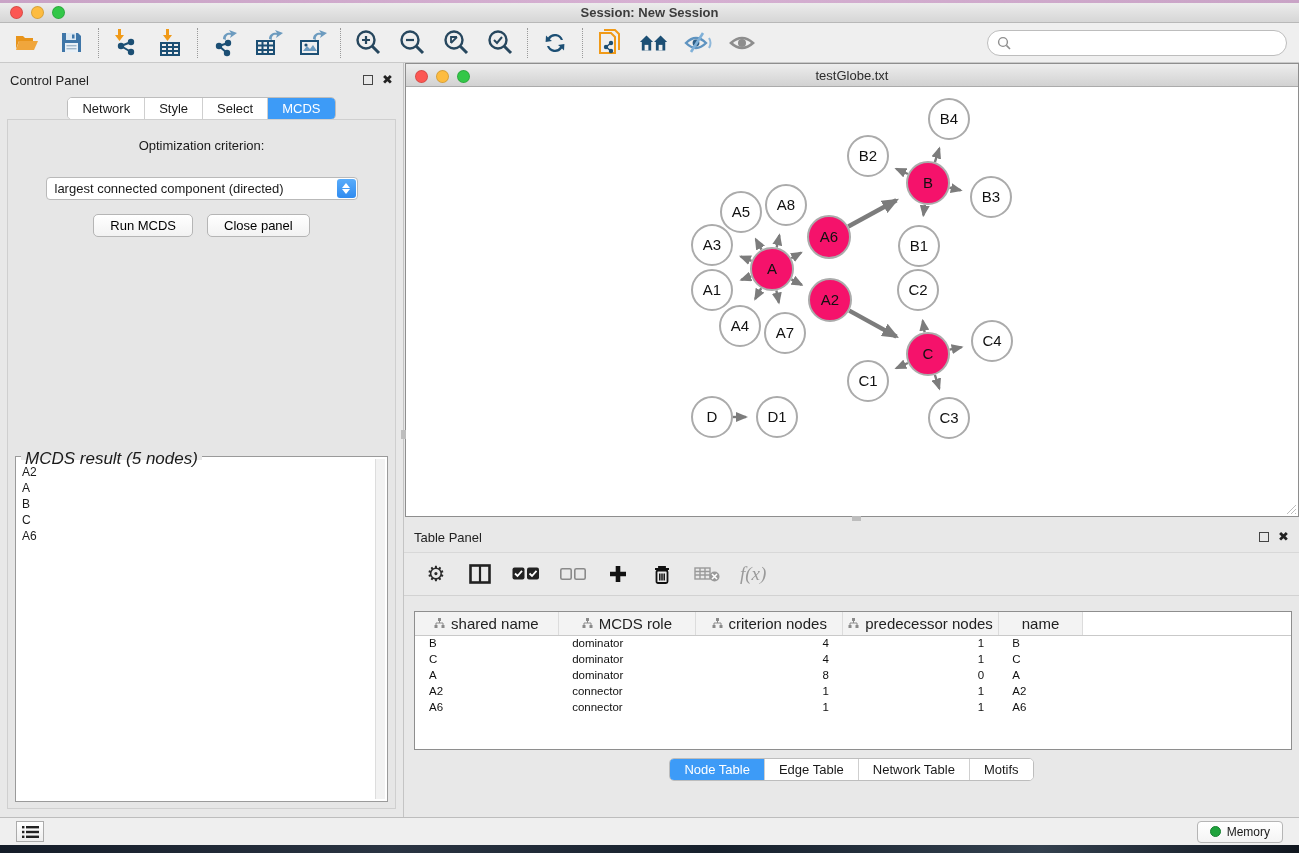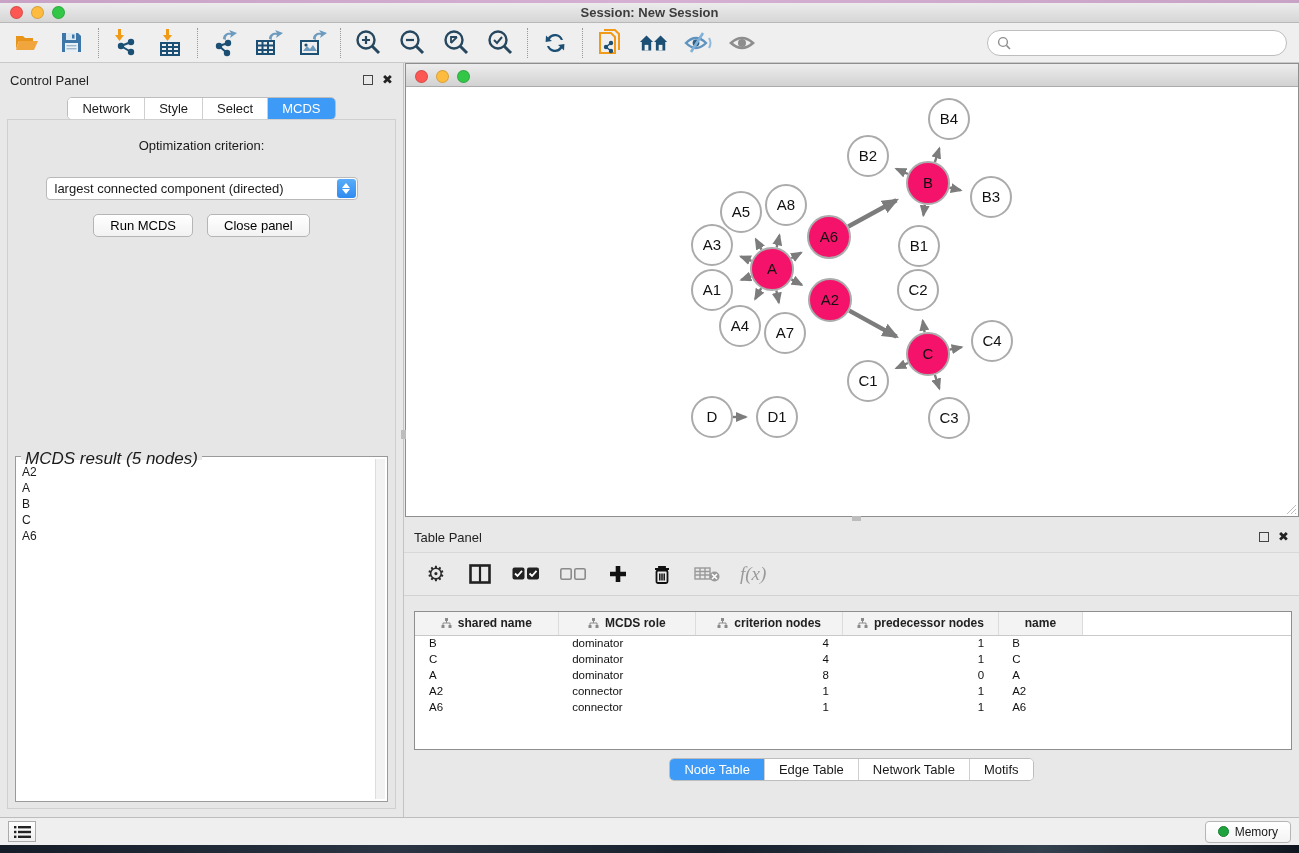--- a/index.html
+++ b/index.html
@@ -84,30 +84,30 @@
   
   .table-panel { flex:1; background:#E8E8E8; position:relative; padding-top:5px; }
   .tp-toolbar { height:44px; background:#EAEAEA; border-top:1px solid #D8D8D8; border-bottom:1px solid #D2D2D2;
     margin-top:4px; display:flex; align-items:center; gap:20px; padding-left:20px; }
   .tp-btn { display:flex; align-items:center; justify-content:center; min-width:24px; height:26px; cursor:pointer; }
   .fx { font-family:Liberation Serif, serif; font-style:italic; font-size:19px; color:#9a9a9a; }
   .tbl-wrap { position:absolute; left:10px; right:7px; top:90px; bottom:67px;
     background:#fff; border:1px solid #8E8E8E; overflow:hidden; }
   table.data { border-collapse:collapse; table-layout:fixed; }
   table.data th { height:23px; background:#F3F3F3; border-bottom:1px solid #C9C9C9;
-    border-right:1px solid #DCDCDC; font-weight:bold; font-size:12px; color:#222;
+    border-right:1px solid #DCDCDC; font-weight:normal; font-size:15px; color:#222;
     text-align:right; position:relative; }
   table.data th .hdr-inner { display:flex; align-items:center; justify-content:center; gap:6px; }
   table.data td { height:16px; font-size:11.5px; padding:0 14px; white-space:nowrap;
     overflow:hidden; color:#111; }
   .tp-tabs-row { position:absolute; left:0; right:0; bottom:36px; display:flex; justify-content:center; }
 
   
   .status-bar { height:28px; background:#EFEFEF; border-top:1px solid #BDBDBD;
-    display:flex; align-items:center; padding:0 8px; }
+    display:flex; align-items:center; padding:0 16px; }
   .list-btn { width:28px; height:21px; background:linear-gradient(#FFF,#EEE);
     border:1px solid #ABABAB; display:flex; align-items:center; justify-content:center; cursor:pointer; }
   .memory-btn { margin-left:auto; background:linear-gradient(#FFF,#F4F4F4); border:1px solid #B5B5B5;
     border-radius:4px; height:22px; display:flex; align-items:center; gap:6px; padding:0 12px; cursor:pointer; }
   .mem-dot { width:11px; height:11px; border-radius:50%; background:#1FA33C; border:1px solid #168030; }
   .desktop-strip { height:8px; background:linear-gradient(90deg,#141C28,#2A3442 30%,#16202C 55%,#33404E 80%,#10161F); }
 
   svg text { font-family:"Liberation Sans","DejaVu Sans",sans-serif; }
 </style>
 </head>
@@ -325,20 +325,21 @@
   </div>
 
   <div class="right-col">
     <div class="net-window">
       <div class="net-titlebar">
         <div class="net-lights">
           <span class="light red"></span>
           <span class="light yellow"></span>
           <span class="light green"></span>
         </div>
+        <div class="net-title">testGlobe.txt</div>
       </div>
       <div class="net-canvas">
         <svg id="graph-svg" width="892" height="426">
             <defs>
               <marker id="arr" markerUnits="userSpaceOnUse" markerWidth="12" markerHeight="10" refX="10" refY="5" orient="auto">
                 <path d="M0,0 L12,5 L0,10 z" fill="#7C7C7C"></path>
               </marker>
               <marker id="arrT" markerUnits="userSpaceOnUse" markerWidth="17" markerHeight="14" refX="14" refY="7" orient="auto">
                 <path d="M0,0 L17,7 L0,14 z" fill="#7C7C7C"></path>
               </marker>

